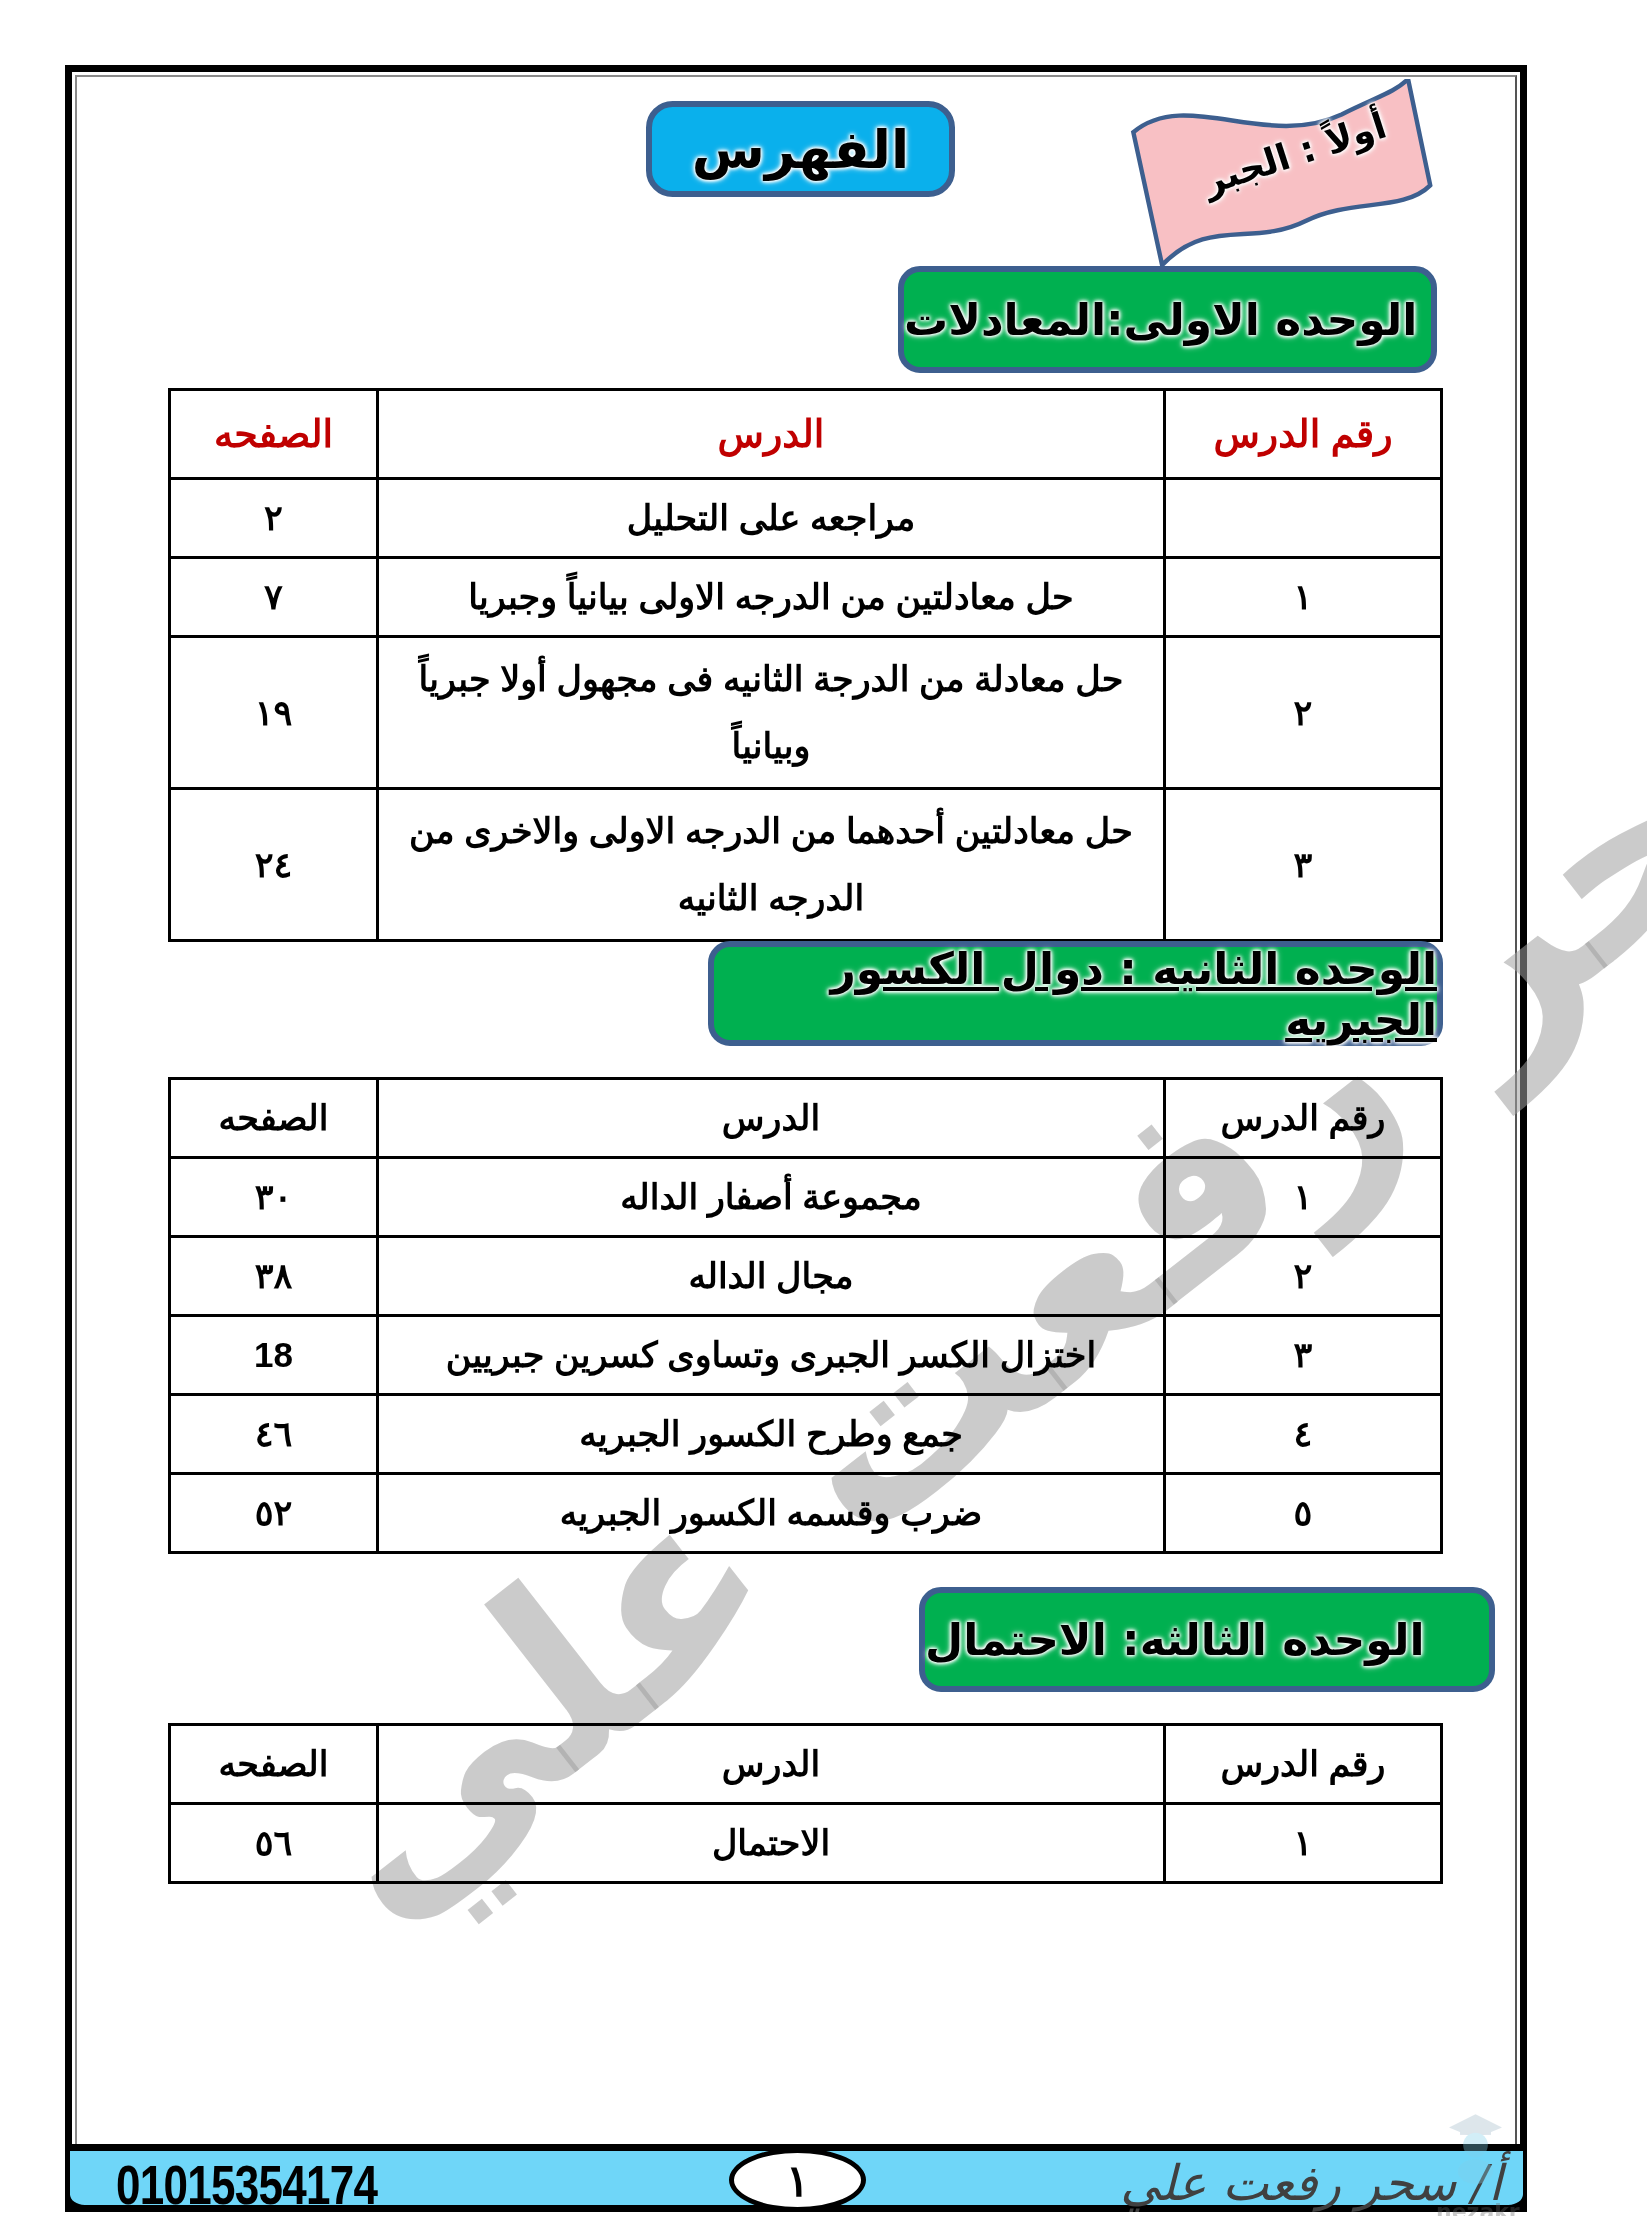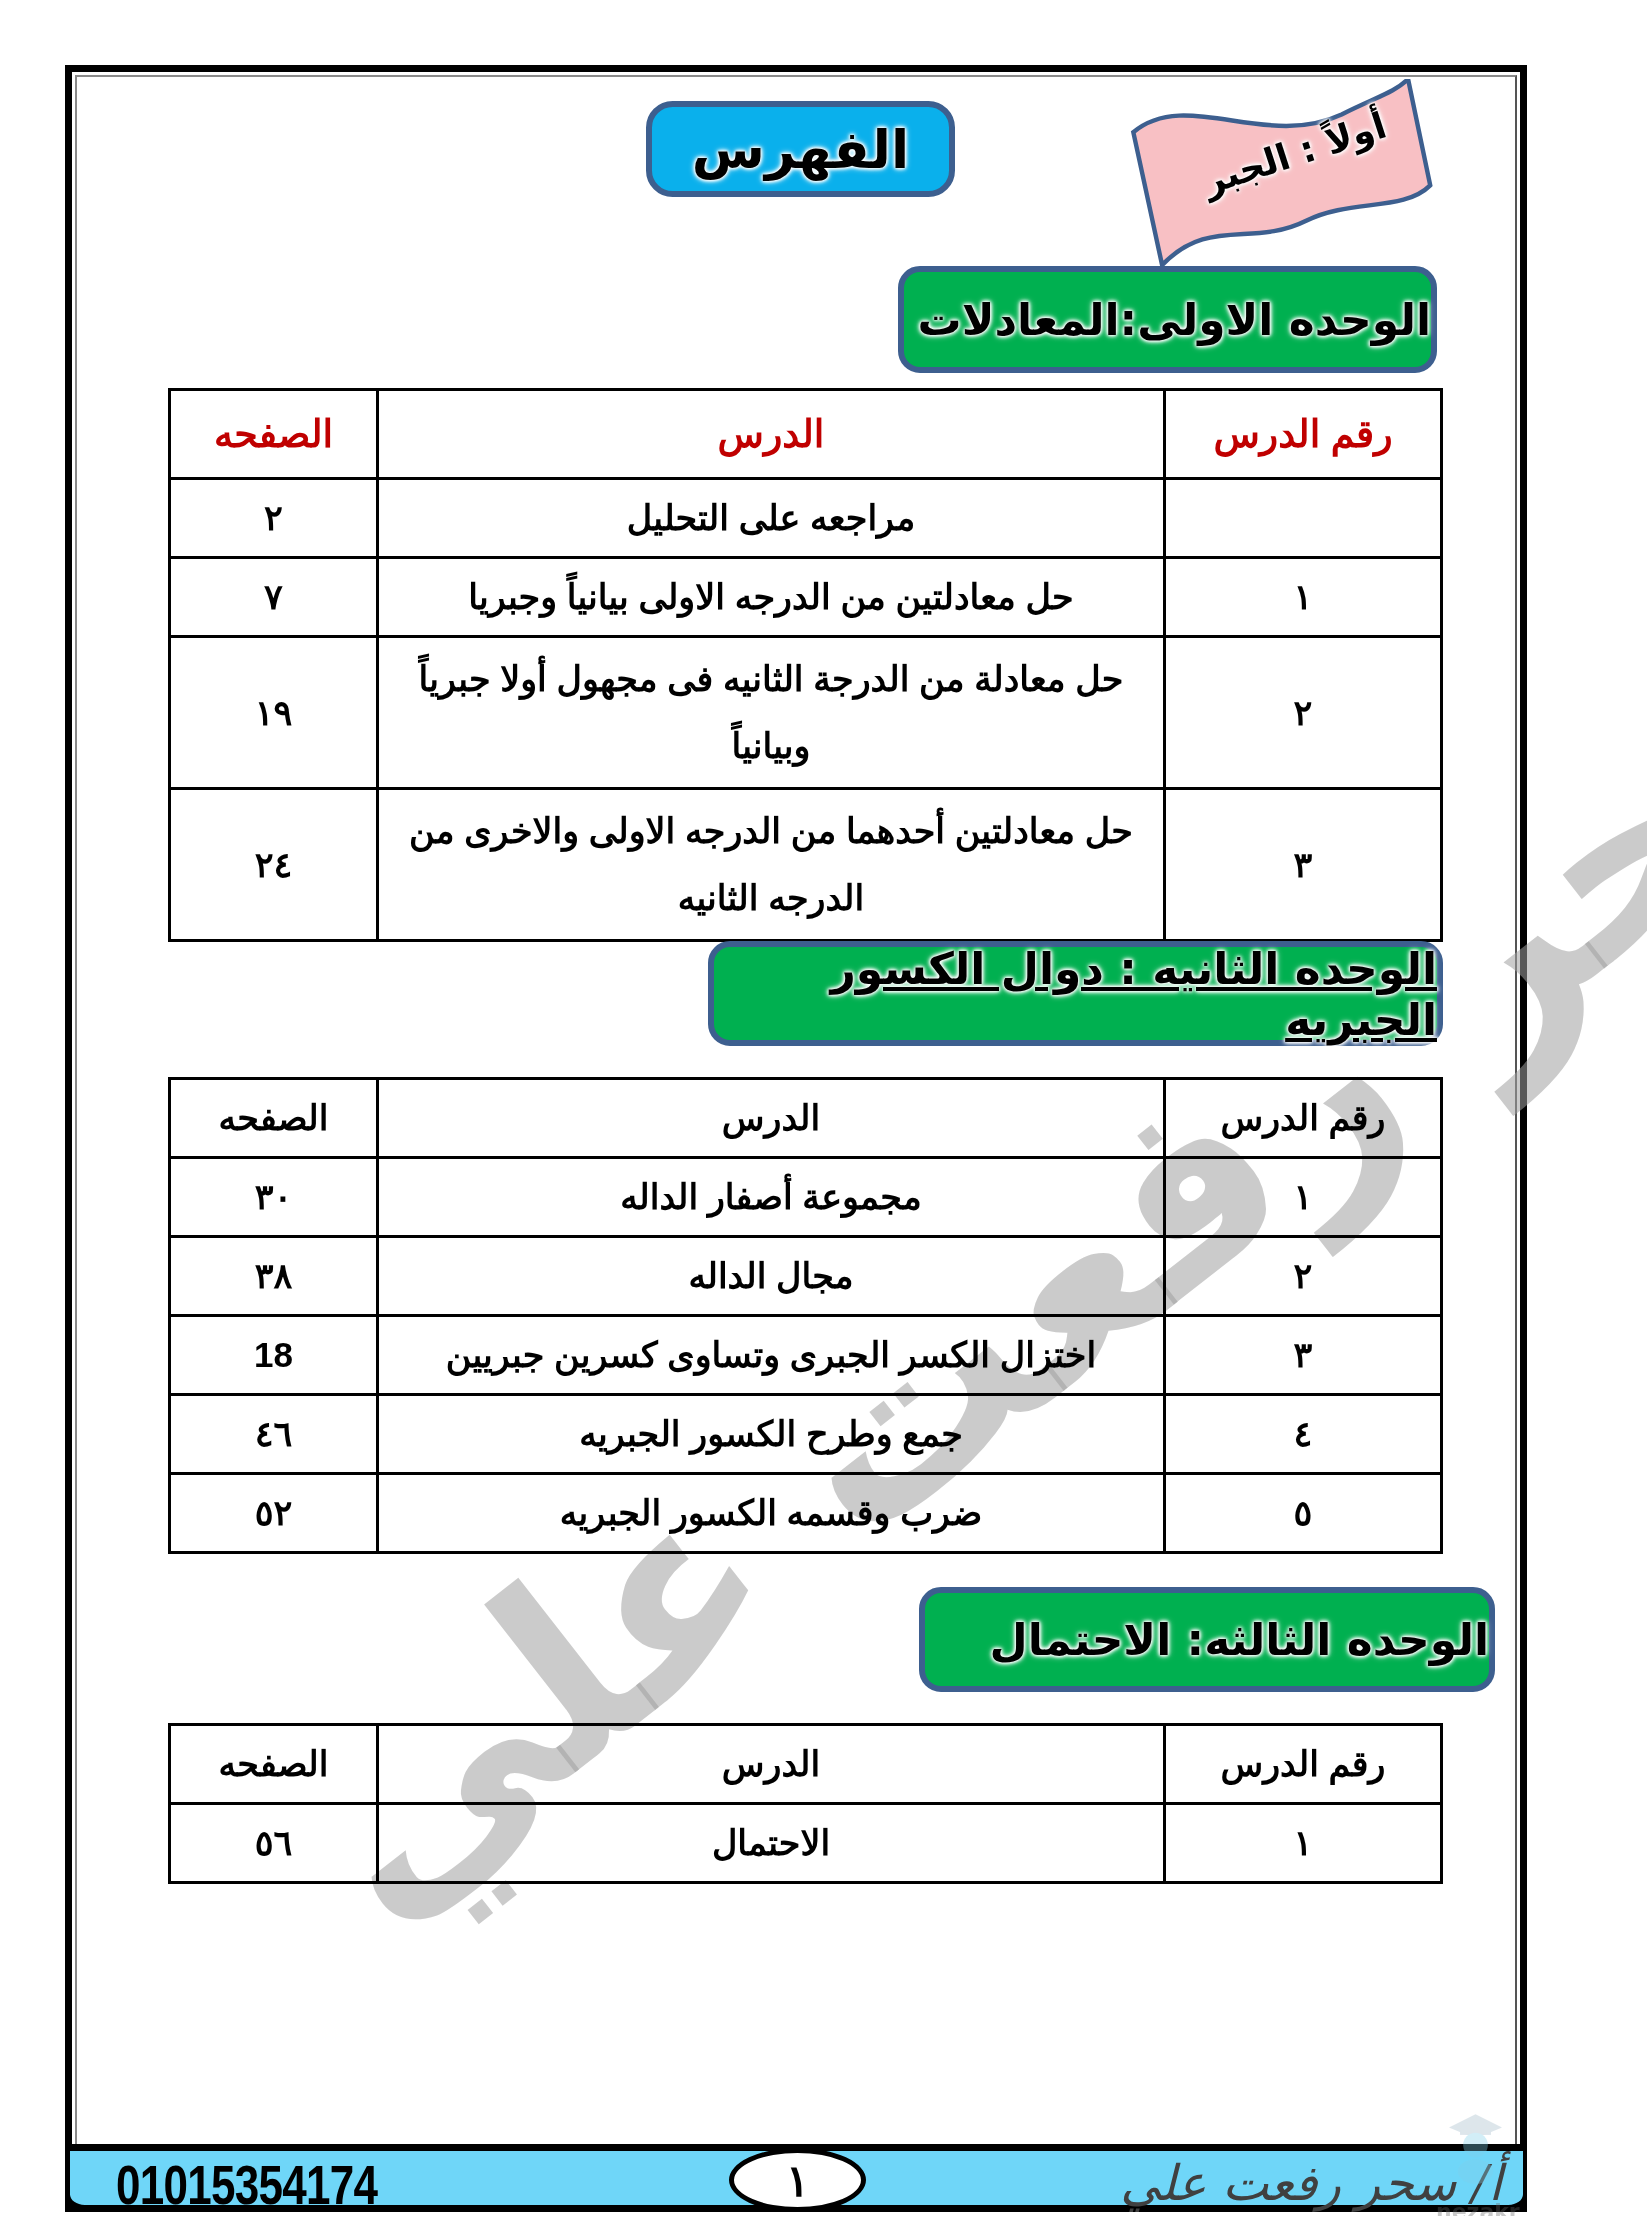--- a/index.html
+++ b/index.html
@@ -13,21 +13,21 @@
   .title-box { left:646px; top:101px; width:309px; height:96px; background:#0ab0ec;
                border:6.2px solid #3d5f8f; border-radius:26.6px; box-sizing:border-box;
                display:flex; align-items:center; justify-content:center; }
   .box-text { font-family:"DejaVu Sans", sans-serif; font-weight:bold; color:#000; direction:rtl;
               text-shadow: 0 0 4.4px #fff, 0 0 4.4px #fff, 0 0 7px #fff, 0 0 2.7px #fff; }
   .title-box .box-text { font-size:53px; }
   .flag { left:1120px; top:79px; width:316px; height:187px; }
   .flag-text { left:1197px; top:133px; width:195px; font-size:36px; transform:rotate(-18deg);
                text-align:center; }
   .unit-box { background:#00b050; border:6.2px solid #3d5f8f; border-radius:22px; box-sizing:border-box;
-              display:flex; align-items:center; justify-content:flex-end; }
+              display:flex; align-items:center; justify-content:flex-start; }
   .unit-box .box-text { font-size:44px; }
   .u1 { left:898px; top:266px; width:539px; height:107px; }
   .u2 { left:708px; top:941px; width:735px; height:105px;text-decoration:underline; }
   .u3 { left:919px; top:1587px; width:576px; height:105px; }
   table.toc { position:absolute; left:168px; width:1273px; border-collapse:collapse; direction:rtl;
               table-layout:fixed; }
   table.toc td, table.toc th { border:3.1px solid #000; text-align:center; vertical-align:middle;
               font-family:Liberation Sans, sans-serif; font-weight:bold; font-size:35px; padding:0 8.9px; }
   table.toc th { font-weight:bold; }
   table.toc th.red { color:#c00000; font-size:38px; }

